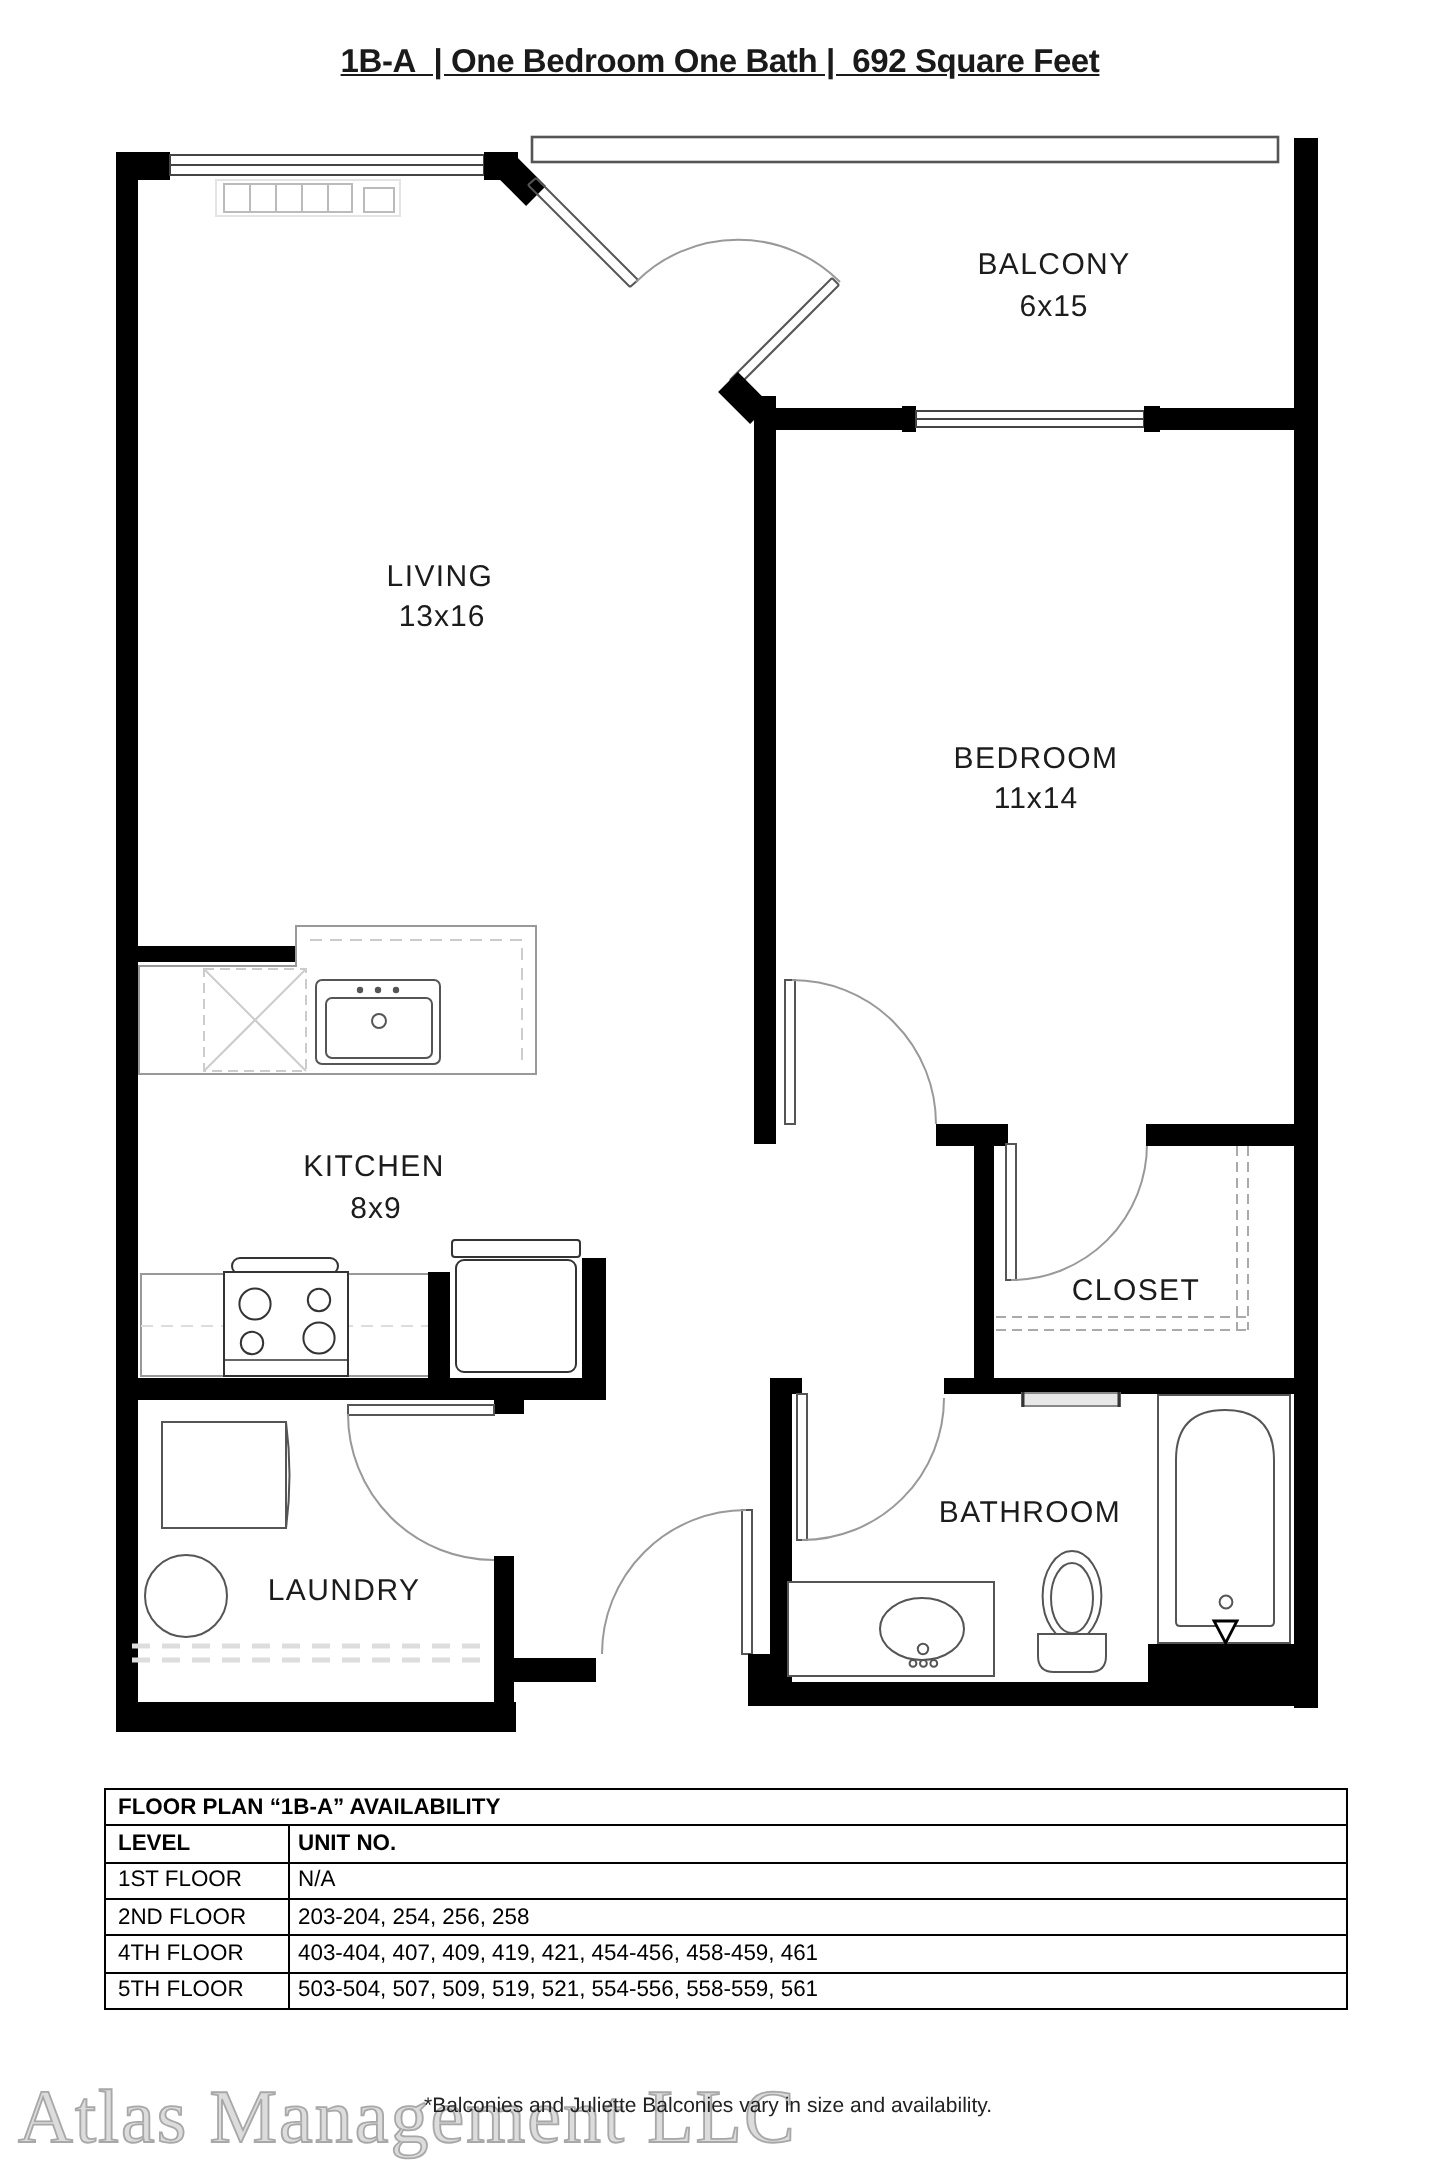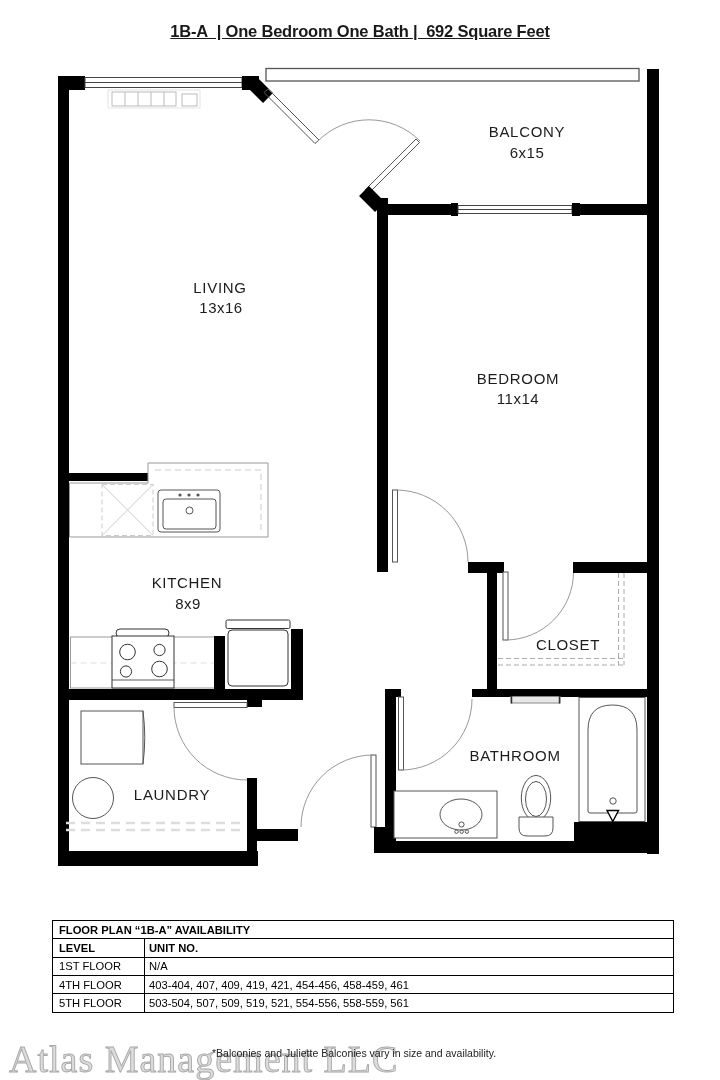--- a/index.html
+++ b/index.html
@@ -229,35 +229,39 @@
 <text class="dim" x="188" y="609" text-anchor="middle">8x9</text>
 
 <text class="room" x="568" y="650" text-anchor="middle">CLOSET</text>
 
 <text class="room" x="515" y="761" text-anchor="middle">BATHROOM</text>
 
 <text class="room" x="172" y="800" text-anchor="middle">LAUNDRY</text>
 </g>
 </svg>
 
-<div class="abs" style="left:52px;top:894px;margin-top:26px;">
+<div class="abs" style="left:52px;top:894px;">
 <table style="width:622px;font-size:11.2px;color:#000;">
 <tbody>
           <tr>
             <td colspan="2" style="border:1.4px solid #000;height:17.35px;padding:0 0 0 6px;font-weight:bold;">FLOOR PLAN “1B-A” AVAILABILITY</td>
           </tr>
 <tr>
             <td style="border:1.4px solid #000;width:85px;height:17.35px;padding:0 0 0 6px;font-weight:bold;">LEVEL</td>
             <td style="border:1.4px solid #000;height:17.35px;padding:0 0 0 4px;font-weight:bold;">UNIT NO.</td>
           </tr>
 <tr>
             <td style="border:1.4px solid #000;width:85px;height:17.35px;padding:0 0 0 6px;">1ST FLOOR</td>
             <td style="border:1.4px solid #000;height:17.35px;padding:0 0 0 4px;">N/A</td>
           </tr>
 <tr>
+            <td style="border:1.4px solid #000;width:85px;height:17.35px;padding:0 0 0 6px;">2ND FLOOR</td>
+            <td style="border:1.4px solid #000;height:17.35px;padding:0 0 0 4px;">203-204, 254, 256, 258</td>
+          </tr>
+<tr>
             <td style="border:1.4px solid #000;width:85px;height:17.35px;padding:0 0 0 6px;">4TH FLOOR</td>
             <td style="border:1.4px solid #000;height:17.35px;padding:0 0 0 4px;">403-404, 407, 409, 419, 421, 454-456, 458-459, 461</td>
           </tr>
 <tr>
             <td style="border:1.4px solid #000;width:85px;height:17.35px;padding:0 0 0 6px;">5TH FLOOR</td>
             <td style="border:1.4px solid #000;height:17.35px;padding:0 0 0 4px;">503-504, 507, 509, 519, 521, 554-556, 558-559, 561</td>
           </tr>
 </tbody>
       </table>
 </div>

